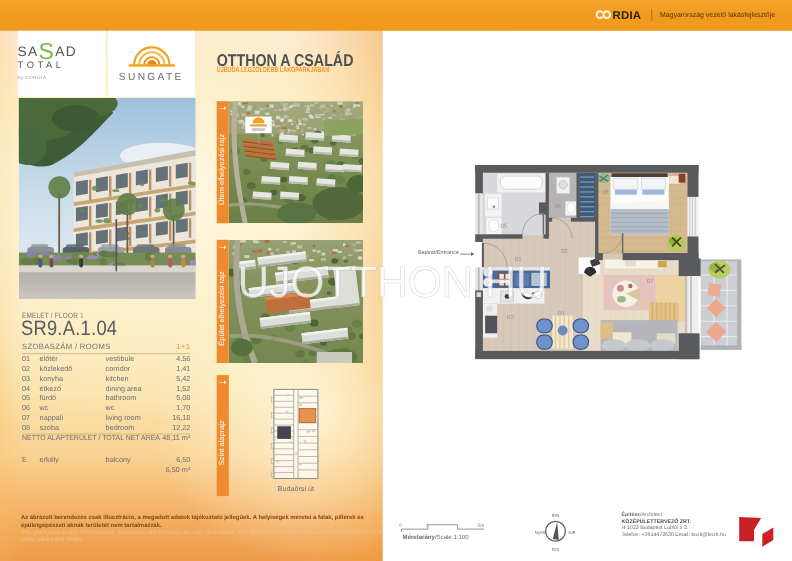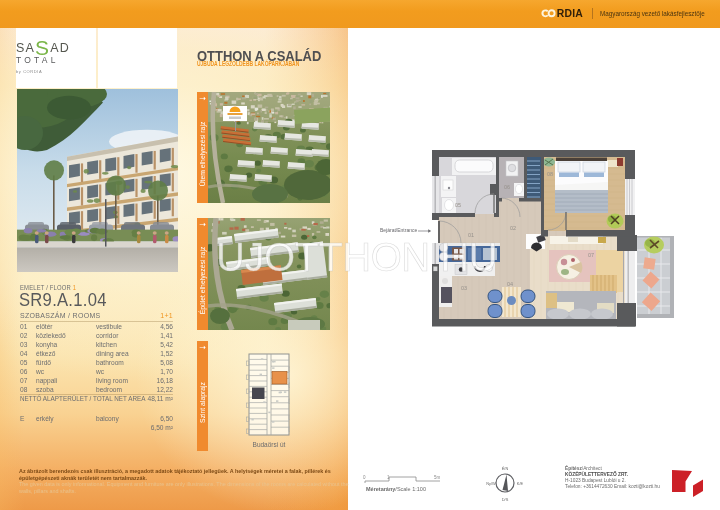--- a/index.html
+++ b/index.html
@@ -37,20 +37,32 @@
 <div class="abs" style="left:16px;top:28px;width:80px;height:60px;background:#fff;"></div>
 
 <div class="abs" style="left:16px;top:40px;width:56px;height:48px;text-align:left;">
   <div style="font-size:12.5px;font-weight:normal;color:#55574f;letter-spacing:1.2px;line-height:15px;">SA<span style="color:#7ab648;font-size:21px;vertical-align:-3px;font-weight:normal;">S</span>AD</div>
   <div style="font-size:8.5px;color:#57585a;letter-spacing:3.2px;line-height:9px;">TOTAL</div>
   <div style="font-size:4px;color:#8a8a8a;letter-spacing:.6px;margin-top:4px;">by CORDIA</div>
 </div>
 
 <div class="abs" style="left:98px;top:28px;width:79px;height:60px;background:#fff;"></div>
 
+<div class="abs" style="left:98px;top:38px;width:79px;height:48px;text-align:center;">
+  <svg width="44" height="23" viewBox="0 0 44 23" style="display:block;margin:0 auto;">
+    <g fill="none">
+      <path d="M6 21 A16 16 0 0 1 38 21" stroke-width="2" stroke="#f2a31f"></path>
+      <path d="M10.5 21 A11.5 11.5 0 0 1 33.5 21" stroke-width="1.8" stroke="#f7b53c"></path>
+      <path d="M15 21 A7 7 0 0 1 29 21" stroke-width="1.6" stroke="#ea8c12"></path>
+    </g>
+    <path d="M17.5 21 A4.5 4.5 0 0 1 26.5 21 Z" fill="#e8880f"></path>
+    <rect x="1" y="20.4" width="42" height="2.2" fill="#f2a31f"></rect>
+  </svg>
+  <div style="font-size:9.3px;color:#6b6c6e;letter-spacing:2.1px;margin-top:4px;">SUNGATE</div>
+</div>
 
 <div class="abs" style="left:17px;top:89px;width:161px;height:183px;overflow:hidden;">
 <svg width="161" height="183" viewBox="0 0 161 216" preserveAspectRatio="none">
   <defs>
           <linearGradient id="skyg" x1="0" y1="0" x2="0" y2="1">
             <stop offset="0" stop-color="#9fc0dc"></stop>
             <stop offset="0.45" stop-color="#c8dcea"></stop>
             <stop offset="1" stop-color="#e9eff3"></stop>
           </linearGradient>
           <linearGradient id="roadg" x1="0" y1="0" x2="0" y2="1">

